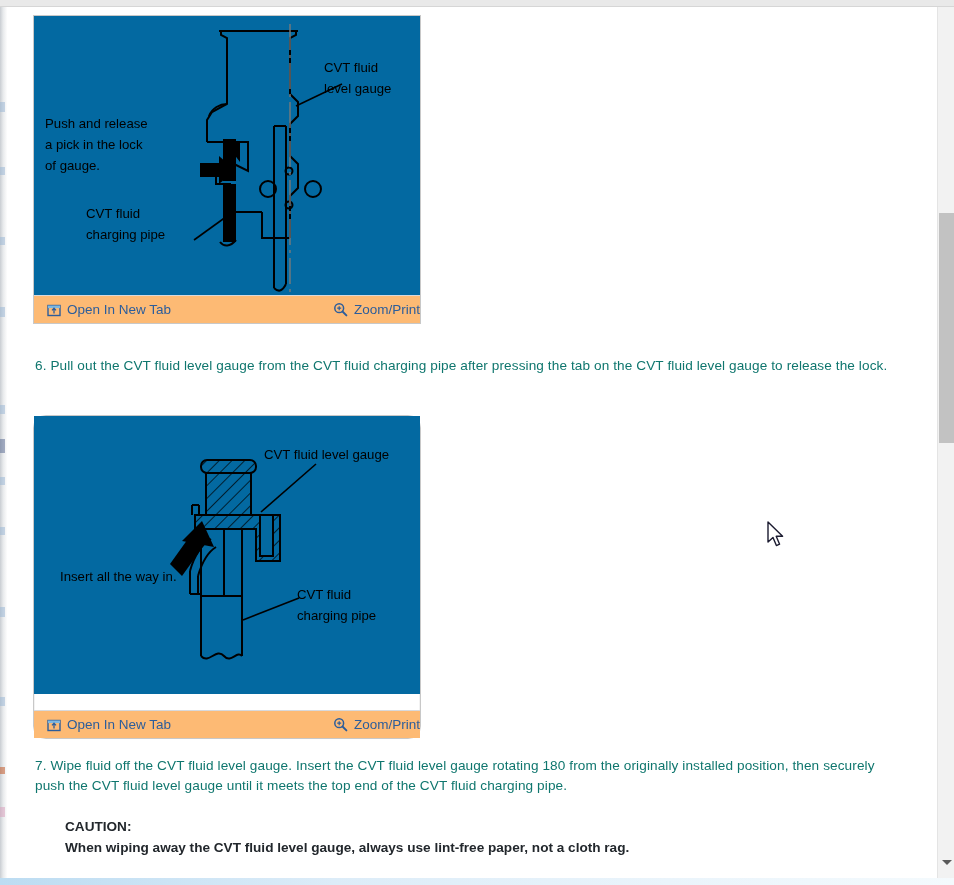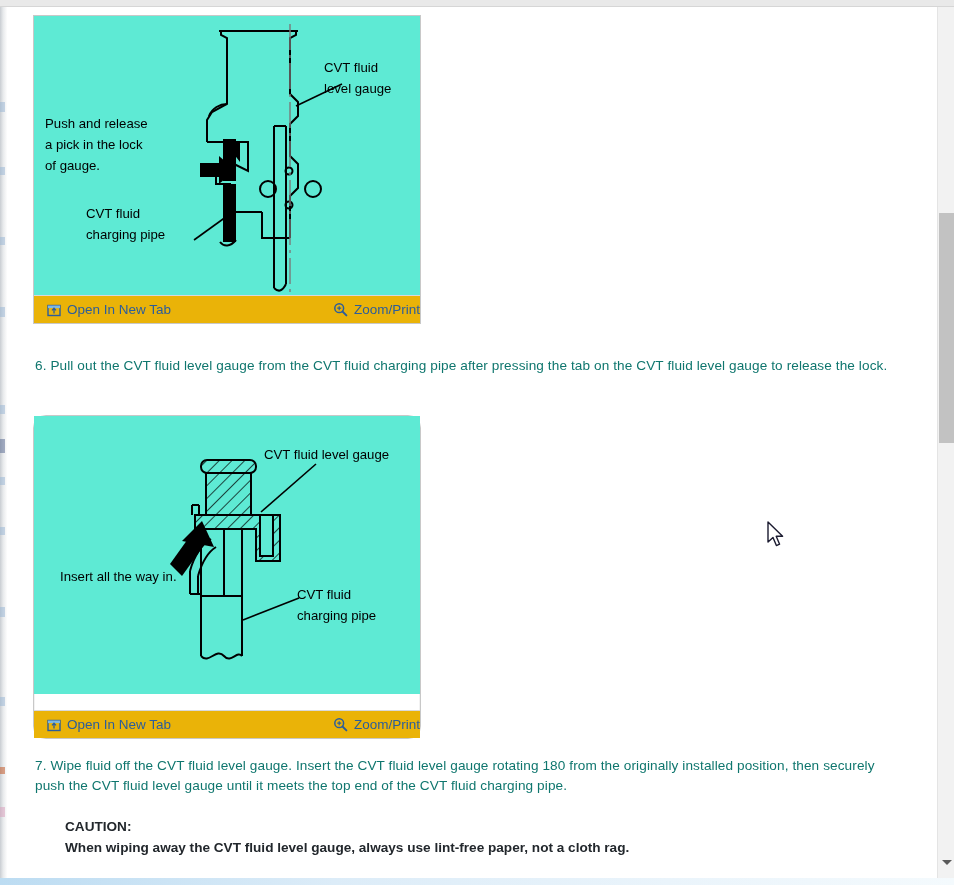--- a/index.html
+++ b/index.html
@@ -49,29 +49,29 @@
 
   
   .figure-card {
     position: absolute;
     background: #ffffff;
     border: 1px solid #c8c8c8;
     box-shadow: 0 0 0 1px #f2f2f2 inset;
   }
   .figure-canvas {
     position: relative;
-    background: #5eead4;
+    background: #0369a1;
     overflow: hidden;
   }
   .figure-footer {
     position: absolute;
     left: 0; bottom: 0;
     width: 100%;
     height: 28px;
-    background: #eab308;
+    background: #fdba74;
     border-top: 1px solid #d8d9dc;
     display: flex;
     align-items: center;
     text-align: right;
   }
   .fig-link {
     display: flex;
     align-items: center;
     gap: 6px;
     color: #2c5d9b;

